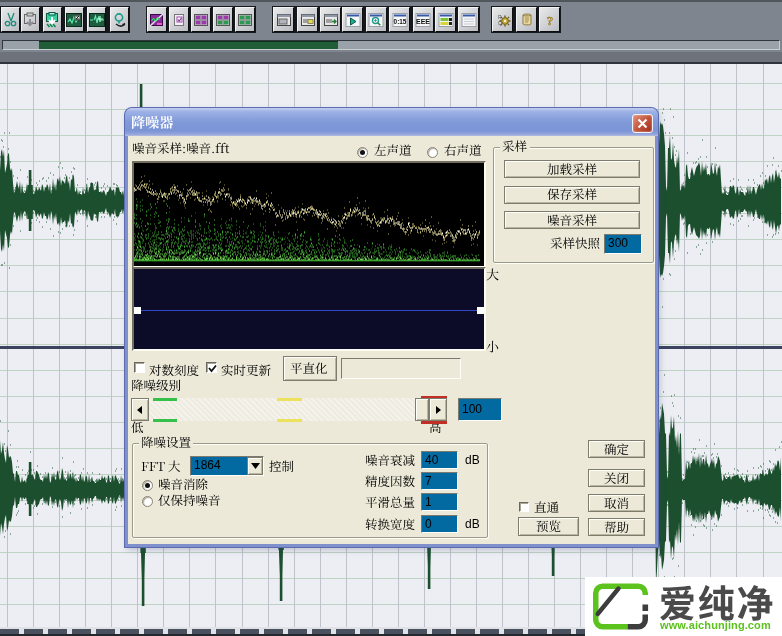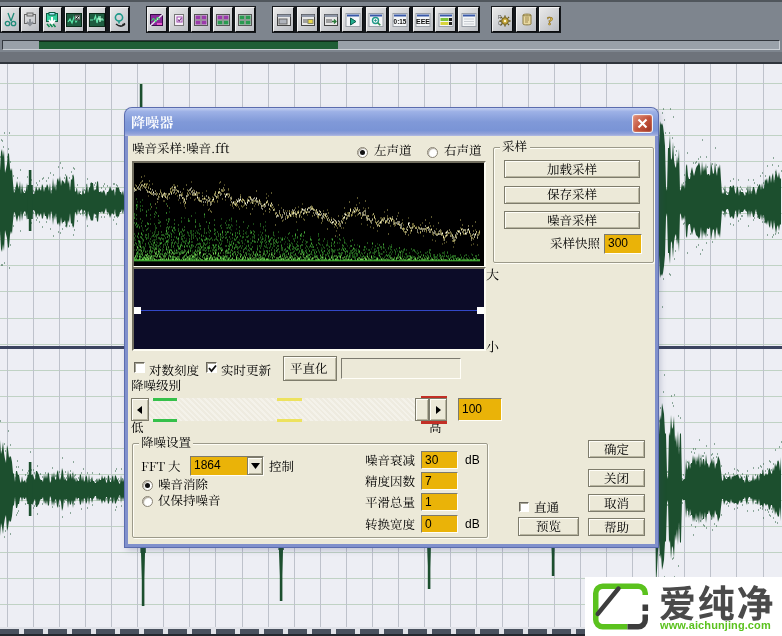--- a/index.html
+++ b/index.html
@@ -1,19 +1,19 @@
 <!DOCTYPE html>
 <html><head><meta charset="utf-8"><style>
 *{margin:0;padding:0;box-sizing:border-box}
 html,body{width:782px;height:636px;overflow:hidden;font-family:"Liberation Sans",sans-serif}
 #page{position:relative;width:782px;height:636px;background:#eef0f6;overflow:hidden}
 .tbtn{position:absolute;top:5px;height:25px;border:1px solid #0c0e10;border-top-color:#f4f4f4;border-left-color:#f4f4f4;display:flex;align-items:center;justify-content:center}
 .abs{position:absolute}
 .btn3d{position:absolute;background:#ece9d8;border:1px solid #7e7c6c;box-shadow:inset 1px 1px 0 #fffef8,inset -1px -1px 0 #b8b5a0;display:flex;align-items:center;justify-content:center}
-.inp{position:absolute;background:#eab308;border:1px solid;border-color:#7c7a6e #fffef8 #fffef8 #7c7a6e;font-size:12px;color:#000;padding:1px 0 0 3px;font-family:"Liberation Sans",sans-serif}
+.inp{position:absolute;background:#0369a1;border:1px solid;border-color:#7c7a6e #fffef8 #fffef8 #7c7a6e;font-size:12px;color:#000;padding:1px 0 0 3px;font-family:"Liberation Sans",sans-serif}
 .sunk2{position:absolute;border:2px solid;border-color:#716e5f #fdfcf2 #fdfcf2 #716e5f}
 .cb{position:absolute;width:11px;height:11px;background:#fff;border:1px solid;border-color:#6a675c #fff #fff #6a675c;box-shadow:inset 1px 1px 0 #a8a698}
 .radio{position:absolute;width:11px;height:11px;border-radius:50%;background:#fff;border:1px solid #888273;box-shadow:inset 1px 1px 1px #b0ab9c}
 .rdot{position:absolute;width:5px;height:5px;border-radius:50%;background:#111}
 </style></head><body>
 <div id="page">
     <div class="abs" style="left:0;top:63px;width:782px;height:573px;background:#edeef4;
 background-image:repeating-linear-gradient(90deg,transparent 0px,transparent 25.05px,#bec2cb 25.05px,#bec2cb 26.05px),
 repeating-linear-gradient(180deg,transparent 0px,transparent 25.05px,#c0d2c4 25.05px,#c0d2c4 26.05px);
 background-position:-18px 0px,0px -5px"></div>
@@ -367,21 +367,21 @@
         <svg style="position:absolute;left:30px;top:367px;overflow:visible" width="52" height="14" viewBox="0 0 52 14">
           <path d="M8.4 4.2V6.9L7.5 6.8V8.1H4.1L4.2 8.4H6.8C6.0 9.7 4.7 10.8 3.1 11.6L3.2 11.8C5.0 11.1 6.5 10.2 7.5 9.0V12.0H7.6C7.9 12.0 8.2 11.8 8.2 11.7V8.5C9.0 9.9 10.2 11.0 11.4 11.7C11.5 11.2 11.8 11.0 12.1 10.9L12.2 10.8C10.9 10.4 9.4 9.5 8.5 8.4H11.7C11.9 8.4 12.0 8.4 12.1 8.2C11.7 7.9 11.0 7.4 11.0 7.4L10.4 8.1H8.2V7.2C8.3 7.2 8.4 7.1 8.4 7.1V7.1H8.5C8.8 7.1 9.1 7.0 9.1 6.9V6.5H10.8V7.1H10.9C11.1 7.1 11.5 6.9 11.5 6.8V4.7C11.7 4.7 11.9 4.6 12.0 4.5L11.1 3.8L10.6 4.2H9.2L8.4 3.9ZM3.0 2.3V7.4H1.7V2.3ZM1.0 1.9V9.5H1.1C1.4 9.5 1.7 9.4 1.7 9.3V7.8H3.0V8.9H3.1C3.4 8.9 3.7 8.7 3.8 8.6V2.4C4.0 2.4 4.2 2.3 4.3 2.2L3.3 1.5L2.9 1.9H1.8L1.0 1.6ZM9.4 1.5V2.9H6.5V1.5ZM5.8 1.1V3.8H5.9C6.2 3.8 6.5 3.6 6.5 3.5V3.2H9.4V3.6H9.5C9.8 3.6 10.2 3.5 10.2 3.4V1.6C10.4 1.5 10.6 1.5 10.7 1.4L9.7 0.6L9.3 1.1H6.6L5.8 0.7ZM6.7 4.6V6.1H5.1V4.6ZM4.4 4.2V7.2H4.5C4.8 7.2 5.1 7.0 5.1 7.0V6.5H6.7V7.0H6.8C7.1 7.0 7.4 6.8 7.4 6.8V4.7C7.7 4.7 7.9 4.6 7.9 4.5L7.0 3.8L6.6 4.2H5.2L4.4 3.9ZM10.8 4.6V6.1H9.1V4.6Z M17.9 0.5 17.8 0.6C18.2 0.9 18.7 1.6 18.8 2.1C19.6 2.6 20.3 1.0 17.9 0.5ZM16.1 2.6 16.0 2.7C16.4 3.2 16.8 4.1 16.9 4.8C17.6 5.5 18.4 3.8 16.1 2.6ZM22.7 1.4 22.1 2.2H13.8L13.9 2.5H20.7C20.4 3.3 20.0 4.3 19.6 5.0H13.2L13.3 5.4H24.0C24.2 5.4 24.4 5.3 24.4 5.2C23.9 4.8 23.2 4.2 23.2 4.2L22.6 5.0H20.0C20.6 4.4 21.1 3.7 21.5 3.1C21.8 3.2 21.9 3.1 22.0 2.9L20.8 2.5H23.5C23.6 2.5 23.8 2.5 23.8 2.3C23.4 2.0 22.7 1.4 22.7 1.4ZM16.1 11.7V11.1H21.4V11.9H21.5C21.8 11.9 22.2 11.7 22.2 11.6V7.2C22.5 7.2 22.7 7.1 22.8 7.0L21.8 6.2L21.3 6.7H16.2L15.3 6.3V11.9H15.4C15.8 11.9 16.1 11.8 16.1 11.7ZM21.4 7.1V8.7H16.1V7.1ZM21.4 10.7H16.1V9.0H21.4Z M26.6 8.4C26.4 8.4 26.0 8.4 26.0 8.4V8.7C26.3 8.8 26.5 8.8 26.6 8.9C26.9 9.1 27.0 10.1 26.8 11.3C26.8 11.7 27.0 12.0 27.2 12.0C27.6 12.0 27.9 11.6 27.9 11.1C28.0 10.1 27.6 9.5 27.6 8.9C27.6 8.6 27.7 8.2 27.8 7.8C28.0 7.2 29.1 4.2 29.7 2.7L29.5 2.6C27.1 7.7 27.1 7.7 26.9 8.2C26.8 8.4 26.7 8.4 26.6 8.4ZM25.7 3.4 25.6 3.6C26.1 3.9 26.8 4.5 26.9 5.1C27.9 5.6 28.4 3.8 25.7 3.4ZM26.6 0.7 26.5 0.8C27.1 1.2 27.9 1.9 28.1 2.5C29.0 3.0 29.5 1.1 26.6 0.7ZM36.6 1.6 35.5 1.0C35.2 1.8 34.8 3.0 34.3 3.8L34.4 4.0C35.1 3.3 35.8 2.4 36.1 1.8C36.4 1.8 36.5 1.8 36.6 1.6ZM29.8 1.2 29.6 1.3C30.2 1.9 30.9 2.9 31.1 3.7C31.9 4.3 32.5 2.4 29.8 1.2ZM35.3 8.5H30.6V6.8H35.3ZM30.6 11.7V8.9H35.3V10.7C35.3 10.9 35.2 11.0 35.0 11.0C34.8 11.0 33.7 10.9 33.7 10.9V11.1C34.2 11.2 34.5 11.3 34.6 11.4C34.8 11.5 34.9 11.8 34.9 12.0C36.0 11.9 36.1 11.5 36.1 10.8V4.9C36.4 4.9 36.6 4.8 36.7 4.7L35.6 3.9L35.2 4.4H33.4V1.0C33.7 0.9 33.8 0.8 33.8 0.6L32.6 0.5V4.4H30.7L29.9 4.0V12.0H30.0C30.3 12.0 30.6 11.8 30.6 11.7ZM35.3 6.5H30.6V4.8H35.3Z M46.9 7.8 46.7 7.8C47.4 8.7 48.3 9.9 48.6 10.8C49.5 11.6 50.1 9.5 46.9 7.8ZM43.2 7.7C42.9 8.8 42.1 10.1 41.1 11.0L41.2 11.2C42.4 10.5 43.5 9.3 44.0 8.3C44.2 8.4 44.3 8.3 44.4 8.2ZM45.7 1.2C46.3 2.7 47.6 4.0 49.0 4.8C49.1 4.4 49.3 4.2 49.7 4.1L49.7 3.9C48.2 3.3 46.6 2.3 45.9 1.0C46.2 1.0 46.3 0.9 46.3 0.8L44.9 0.5C44.5 2.0 42.8 4.0 41.2 5.0L41.4 5.2C43.1 4.3 44.9 2.7 45.7 1.2ZM42.0 6.5 42.1 6.9H45.1V10.7C45.1 10.9 45.0 10.9 44.9 10.9C44.6 10.9 43.5 10.9 43.5 10.9V11.1C44.0 11.1 44.3 11.2 44.5 11.4C44.6 11.5 44.7 11.7 44.7 12.0C45.8 11.8 45.9 11.4 45.9 10.8V6.9H49.0C49.2 6.9 49.3 6.8 49.3 6.7C48.9 6.3 48.3 5.8 48.3 5.8L47.7 6.5H45.9V4.8H47.9C48.0 4.8 48.1 4.8 48.2 4.6C47.8 4.3 47.2 3.8 47.2 3.8L46.8 4.4H43.0L43.1 4.8H45.1V6.5ZM38.5 1.3V12.0H38.7C39.0 12.0 39.3 11.8 39.3 11.7V1.6H41.0C40.7 2.6 40.2 4.1 39.9 4.9C40.7 5.8 41.0 6.8 41.0 7.7C41.0 8.1 40.9 8.4 40.7 8.5C40.5 8.6 40.5 8.6 40.3 8.6C40.2 8.6 39.8 8.6 39.5 8.6V8.8C39.8 8.8 40.0 8.9 40.1 9.0C40.2 9.1 40.3 9.4 40.3 9.6C41.4 9.6 41.8 9.0 41.8 7.8C41.8 6.9 41.4 5.8 40.2 4.8C40.7 4.1 41.5 2.6 41.9 1.9C42.2 1.8 42.4 1.8 42.5 1.7L41.5 0.8L40.9 1.3H39.5L38.5 0.9Z" fill="#000"></path>
         </svg>
         <div class="radio" style="left:14px;top:385px"></div>
         <svg style="position:absolute;left:30px;top:383px;overflow:visible" width="64" height="14" viewBox="0 0 64 14">
           <path d="M7.6 8.5C6.7 9.8 5.4 10.9 3.8 11.8L3.9 11.9C5.7 11.2 7.0 10.2 8.0 9.1C8.8 10.3 9.9 11.2 11.2 11.9C11.3 11.6 11.7 11.3 12.0 11.3L12.1 11.2C10.6 10.5 9.4 9.6 8.5 8.5C9.8 6.7 10.5 4.6 11.0 2.4C11.3 2.3 11.4 2.3 11.5 2.2L10.6 1.3L10.1 1.9H4.7L4.8 2.2H5.8C6.0 4.8 6.6 6.8 7.6 8.5ZM8.0 7.9C7.0 6.4 6.4 4.5 6.1 2.2H10.1C9.8 4.3 9.1 6.2 8.0 7.9ZM3.7 4.0 3.2 3.8C3.7 3.0 4.1 2.2 4.5 1.2C4.8 1.2 5.0 1.1 5.0 1.0L3.7 0.5C2.9 2.9 1.7 5.3 0.4 6.8L0.6 7.0C1.3 6.4 1.9 5.7 2.5 4.9V12.0H2.6C3.0 12.0 3.3 11.8 3.3 11.7V4.3C3.5 4.2 3.6 4.1 3.7 4.0Z M23.4 5.8 22.9 6.6H20.7V4.8H22.4V5.4H22.6C22.8 5.4 23.2 5.2 23.3 5.2V1.8C23.5 1.8 23.7 1.7 23.8 1.6L22.8 0.8L22.3 1.3H18.2L17.4 0.9V5.6H17.5C17.8 5.6 18.2 5.4 18.2 5.3V4.8H19.9V6.6H16.0L16.1 7.0H19.4C18.7 8.5 17.4 10.1 15.8 11.1L16.0 11.3C17.6 10.4 18.9 9.3 19.9 7.9V12.0H20.0C20.4 12.0 20.7 11.8 20.7 11.7V7.3C21.4 8.9 22.6 10.3 23.9 11.1C24.1 10.7 24.3 10.5 24.7 10.4L24.7 10.3C23.3 9.7 21.7 8.4 20.8 7.0H24.2C24.4 7.0 24.5 6.9 24.5 6.8C24.1 6.4 23.4 5.8 23.4 5.8ZM22.4 1.7V4.5H18.2V1.7ZM15.7 4.0 15.3 3.8C15.7 3.0 16.1 2.1 16.4 1.2C16.7 1.2 16.9 1.1 16.9 0.9L15.6 0.5C15.0 2.9 13.9 5.3 12.8 6.8L13.0 6.9C13.6 6.4 14.1 5.8 14.6 5.0V12.0H14.7C15.0 12.0 15.3 11.8 15.3 11.7V4.2C15.6 4.2 15.7 4.1 15.7 4.0Z M30.6 7.9 30.5 8.0C31.0 8.4 31.6 9.2 31.8 9.9C32.7 10.5 33.4 8.6 30.6 7.9ZM32.8 0.6V2.5H30.2L30.3 2.9H32.8V4.8H29.4L29.5 5.2H36.8C36.9 5.2 37.0 5.1 37.1 5.0C36.7 4.6 36.0 4.0 36.0 4.0L35.4 4.8H33.5V2.9H36.1C36.3 2.9 36.4 2.8 36.4 2.7C36.0 2.3 35.4 1.8 35.4 1.8L34.8 2.5H33.5V1.1C33.9 1.0 34.0 0.9 34.0 0.7ZM34.1 5.6V6.9H29.5L29.6 7.3H34.1V10.7C34.1 10.9 34.1 11.0 33.9 11.0C33.6 11.0 32.2 10.9 32.2 10.9V11.1C32.8 11.2 33.1 11.2 33.3 11.4C33.5 11.5 33.6 11.7 33.6 12.0C34.8 11.9 35.0 11.4 35.0 10.8V7.3H36.7C36.9 7.3 37.0 7.2 37.0 7.1C36.7 6.7 36.0 6.2 36.0 6.2L35.5 6.9H35.0V6.0C35.2 6.0 35.4 5.9 35.4 5.7ZM25.3 7.0 25.7 8.1C25.9 8.1 26.0 7.9 26.0 7.8L27.4 7.2V10.7C27.4 10.9 27.3 10.9 27.1 10.9C26.9 10.9 25.8 10.9 25.8 10.9V11.1C26.3 11.1 26.5 11.2 26.7 11.4C26.9 11.5 26.9 11.7 27.0 12.0C28.0 11.8 28.2 11.4 28.2 10.8V6.8L30.2 5.7L30.2 5.5L28.2 6.2V3.8H29.9C30.1 3.8 30.2 3.7 30.3 3.5C29.9 3.2 29.3 2.7 29.3 2.7L28.8 3.4H28.2V1.0C28.5 1.0 28.6 0.8 28.6 0.7L27.4 0.5V3.4H25.5L25.6 3.8H27.4V6.5C26.5 6.7 25.8 6.9 25.3 7.0Z M45.9 4.2V6.9L45.0 6.8V8.1H41.6L41.7 8.4H44.3C43.5 9.7 42.2 10.8 40.6 11.6L40.7 11.8C42.5 11.1 44.0 10.2 45.0 9.0V12.0H45.1C45.4 12.0 45.7 11.8 45.7 11.7V8.5C46.5 9.9 47.7 11.0 48.9 11.7C49.0 11.2 49.3 11.0 49.6 10.9L49.6 10.8C48.4 10.4 46.9 9.5 46.0 8.4H49.2C49.4 8.4 49.5 8.4 49.5 8.2C49.1 7.9 48.5 7.4 48.5 7.4L47.9 8.1H45.7V7.2C45.8 7.2 45.9 7.1 45.9 7.1V7.1H46.0C46.3 7.1 46.6 7.0 46.6 6.9V6.5H48.3V7.1H48.4C48.6 7.1 49.0 6.9 49.0 6.8V4.7C49.2 4.7 49.4 4.6 49.5 4.5L48.6 3.8L48.1 4.2H46.7L45.9 3.9ZM40.5 2.3V7.4H39.2V2.3ZM38.5 1.9V9.5H38.6C38.9 9.5 39.2 9.4 39.2 9.3V7.8H40.5V8.9H40.6C40.9 8.9 41.2 8.7 41.2 8.6V2.4C41.5 2.4 41.7 2.3 41.8 2.2L40.8 1.5L40.4 1.9H39.2L38.5 1.6ZM46.9 1.5V2.9H44.0V1.5ZM43.3 1.1V3.8H43.4C43.7 3.8 44.0 3.6 44.0 3.5V3.2H46.9V3.6H47.0C47.3 3.6 47.7 3.5 47.7 3.4V1.6C47.9 1.5 48.1 1.5 48.2 1.4L47.2 0.6L46.8 1.1H44.1L43.3 0.7ZM44.2 4.6V6.1H42.6V4.6ZM41.9 4.2V7.2H42.0C42.3 7.2 42.6 7.0 42.6 7.0V6.5H44.2V7.0H44.3C44.5 7.0 44.9 6.8 44.9 6.8V4.7C45.1 4.7 45.4 4.6 45.4 4.5L44.5 3.8L44.1 4.2H42.7L41.9 3.9ZM48.3 4.6V6.1H46.6V4.6Z M55.4 0.5 55.3 0.6C55.7 0.9 56.2 1.6 56.3 2.1C57.1 2.6 57.8 1.0 55.4 0.5ZM53.6 2.6 53.5 2.7C53.9 3.2 54.3 4.1 54.4 4.8C55.1 5.5 55.9 3.8 53.6 2.6ZM60.2 1.4 59.6 2.2H51.3L51.4 2.5H58.2C57.9 3.3 57.5 4.3 57.1 5.0H50.7L50.8 5.4H61.5C61.7 5.4 61.9 5.3 61.9 5.2C61.4 4.8 60.7 4.2 60.7 4.2L60.1 5.0H57.5C58.0 4.4 58.6 3.7 59.0 3.1C59.3 3.2 59.4 3.1 59.5 2.9L58.3 2.5H61.0C61.1 2.5 61.3 2.5 61.3 2.3C60.9 2.0 60.2 1.4 60.2 1.4ZM53.6 11.7V11.1H58.9V11.9H59.0C59.3 11.9 59.7 11.7 59.8 11.6V7.2C60.0 7.2 60.2 7.1 60.2 7.0L59.2 6.2L58.8 6.7H53.7L52.8 6.3V11.9H52.9C53.3 11.9 53.6 11.8 53.6 11.7ZM58.9 7.1V8.7H53.6V7.1ZM58.9 10.7H53.6V9.0H58.9Z" fill="#000"></path>
         </svg>
         <svg style="position:absolute;left:237px;top:343px;overflow:visible" width="52" height="14" viewBox="0 0 52 14">
           <path d="M8.4 4.2V6.9L7.5 6.8V8.1H4.1L4.2 8.4H6.8C6.0 9.7 4.7 10.8 3.1 11.6L3.2 11.8C5.0 11.1 6.5 10.2 7.5 9.0V12.0H7.6C7.9 12.0 8.2 11.8 8.2 11.7V8.5C9.0 9.9 10.2 11.0 11.4 11.7C11.5 11.2 11.8 11.0 12.1 10.9L12.2 10.8C10.9 10.4 9.4 9.5 8.5 8.4H11.7C11.9 8.4 12.0 8.4 12.1 8.2C11.7 7.9 11.0 7.4 11.0 7.4L10.4 8.1H8.2V7.2C8.3 7.2 8.4 7.1 8.4 7.1V7.1H8.5C8.8 7.1 9.1 7.0 9.1 6.9V6.5H10.8V7.1H10.9C11.1 7.1 11.5 6.9 11.5 6.8V4.7C11.7 4.7 11.9 4.6 12.0 4.5L11.1 3.8L10.6 4.2H9.2L8.4 3.9ZM3.0 2.3V7.4H1.7V2.3ZM1.0 1.9V9.5H1.1C1.4 9.5 1.7 9.4 1.7 9.3V7.8H3.0V8.9H3.1C3.4 8.9 3.7 8.7 3.8 8.6V2.4C4.0 2.4 4.2 2.3 4.3 2.2L3.3 1.5L2.9 1.9H1.8L1.0 1.6ZM9.4 1.5V2.9H6.5V1.5ZM5.8 1.1V3.8H5.9C6.2 3.8 6.5 3.6 6.5 3.5V3.2H9.4V3.6H9.5C9.8 3.6 10.2 3.5 10.2 3.4V1.6C10.4 1.5 10.6 1.5 10.7 1.4L9.7 0.6L9.3 1.1H6.6L5.8 0.7ZM6.7 4.6V6.1H5.1V4.6ZM4.4 4.2V7.2H4.5C4.8 7.2 5.1 7.0 5.1 7.0V6.5H6.7V7.0H6.8C7.1 7.0 7.4 6.8 7.4 6.8V4.7C7.7 4.7 7.9 4.6 7.9 4.5L7.0 3.8L6.6 4.2H5.2L4.4 3.9ZM10.8 4.6V6.1H9.1V4.6Z M17.9 0.5 17.8 0.6C18.2 0.9 18.7 1.6 18.8 2.1C19.6 2.6 20.3 1.0 17.9 0.5ZM16.1 2.6 16.0 2.7C16.4 3.2 16.8 4.1 16.9 4.8C17.6 5.5 18.4 3.8 16.1 2.6ZM22.7 1.4 22.1 2.2H13.8L13.9 2.5H20.7C20.4 3.3 20.0 4.3 19.6 5.0H13.2L13.3 5.4H24.0C24.2 5.4 24.4 5.3 24.4 5.2C23.9 4.8 23.2 4.2 23.2 4.2L22.6 5.0H20.0C20.6 4.4 21.1 3.7 21.5 3.1C21.8 3.2 21.9 3.1 22.0 2.9L20.8 2.5H23.5C23.6 2.5 23.8 2.5 23.8 2.3C23.4 2.0 22.7 1.4 22.7 1.4ZM16.1 11.7V11.1H21.4V11.9H21.5C21.8 11.9 22.2 11.7 22.2 11.6V7.2C22.5 7.2 22.7 7.1 22.8 7.0L21.8 6.2L21.3 6.7H16.2L15.3 6.3V11.9H15.4C15.8 11.9 16.1 11.8 16.1 11.7ZM21.4 7.1V8.7H16.1V7.1ZM21.4 10.7H16.1V9.0H21.4Z M30.4 0.4 30.3 0.5C30.7 0.8 31.1 1.4 31.2 1.9C32.0 2.4 32.7 0.8 30.4 0.4ZM35.8 1.3 35.2 2.1H25.6L25.8 2.5H36.5C36.7 2.5 36.9 2.4 36.9 2.3C36.5 1.9 35.8 1.3 35.8 1.3ZM35.9 4.2 35.4 4.9H34.8V3.9C35.0 3.9 35.2 3.8 35.3 3.7L34.3 3.0L33.8 3.4H28.7L27.8 3.0V4.9H25.6L25.7 5.3H27.8V7.4H27.9C28.3 7.4 28.6 7.2 28.6 7.2V6.8H30.4C29.2 8.0 27.5 9.0 25.5 9.7L25.6 9.9C26.9 9.6 28.0 9.2 29.1 8.7V10.5C29.1 10.7 29.0 10.8 28.6 11.1L29.1 11.9C29.2 11.8 29.3 11.7 29.4 11.6C30.7 11.0 31.9 10.4 32.6 10.0L32.6 9.8C31.6 10.2 30.6 10.4 29.9 10.6V8.2C30.5 7.8 31.1 7.4 31.6 6.9C32.3 9.5 33.9 11.1 36.3 12.0C36.4 11.6 36.7 11.3 37.0 11.2L37.1 11.1C35.5 10.7 34.1 10.0 33.2 9.0C34.1 8.7 35.2 8.2 35.8 7.8C36.1 7.8 36.2 7.8 36.3 7.7L35.3 7.0C34.8 7.5 33.8 8.3 33.0 8.8C32.5 8.2 32.1 7.6 31.8 6.8H34.0V7.3H34.1C34.3 7.3 34.7 7.1 34.8 7.0V5.3H36.6C36.8 5.3 36.9 5.2 37.0 5.1C36.6 4.7 35.9 4.2 35.9 4.2ZM34.0 6.5H28.6V5.3H34.0ZM34.0 3.8V4.9H28.6V3.8Z M38.5 1.1 38.4 1.2C39.0 1.7 39.5 2.5 39.7 3.2C40.5 3.8 41.2 2.0 38.5 1.1ZM38.6 8.1C38.4 8.1 38.0 8.1 38.0 8.1V8.4C38.3 8.4 38.5 8.4 38.6 8.6C38.9 8.7 38.9 9.7 38.8 10.9C38.8 11.3 38.9 11.5 39.1 11.5C39.5 11.5 39.7 11.2 39.8 10.7C39.8 9.8 39.5 9.1 39.5 8.6C39.5 8.3 39.5 8.0 39.6 7.6C39.8 7.1 40.5 4.7 40.9 3.5L40.7 3.4C39.0 7.5 39.0 7.5 38.9 7.9C38.7 8.1 38.7 8.1 38.6 8.1ZM47.1 0.9 47.0 1.0C47.3 1.3 47.6 1.8 47.7 2.2C48.5 2.7 49.1 1.3 47.1 0.9ZM44.8 3.9 44.3 4.6H42.4L42.5 5.0H45.4C45.6 5.0 45.7 4.9 45.8 4.8C45.4 4.4 44.8 3.9 44.8 3.9ZM44.7 6.6V8.7H43.3V6.6ZM43.3 9.9V9.0H44.7V9.6H44.8C45.0 9.6 45.3 9.4 45.3 9.4V6.7C45.5 6.7 45.7 6.6 45.8 6.5L45.0 5.9L44.6 6.3H43.3L42.6 5.9V10.1H42.7C43.0 10.1 43.3 10.0 43.3 9.9ZM48.5 2.0 47.9 2.8H46.5C46.5 2.2 46.5 1.6 46.5 1.0C46.9 1.0 47.0 0.9 47.0 0.7L45.7 0.5C45.7 1.3 45.7 2.0 45.8 2.8H42.2L41.3 2.3V5.9C41.3 8.0 41.1 10.2 39.9 11.9L40.1 12.0C41.9 10.3 42.0 7.9 42.0 5.9V3.1H45.8C45.9 5.2 46.1 7.0 46.6 8.6C45.8 10.0 44.7 11.0 43.4 11.8L43.5 12.0C44.9 11.4 46.0 10.5 46.9 9.4C47.2 10.0 47.5 10.6 47.9 11.2C48.3 11.7 49.0 12.2 49.4 11.9C49.5 11.8 49.5 11.6 49.2 11.0L49.4 9.0L49.2 9.0C49.1 9.5 48.9 10.1 48.8 10.4C48.6 10.6 48.6 10.6 48.4 10.4C48.0 9.9 47.7 9.3 47.4 8.6C48.0 7.6 48.5 6.4 48.8 5.0C49.1 5.0 49.3 4.9 49.3 4.8L48.1 4.3C47.9 5.6 47.6 6.7 47.1 7.7C46.8 6.3 46.6 4.7 46.5 3.1H49.2C49.3 3.1 49.5 3.1 49.5 2.9C49.1 2.5 48.5 2.0 48.5 2.0Z" fill="#000"></path>
         </svg>
-        <div class="inp" style="left:293px;top:340px;width:37px;height:18px">30</div>
+        <div class="inp" style="left:293px;top:340px;width:37px;height:18px">40</div>
         <div class="abs" style="left:337px;top:342px;font-size:12px">dB</div>
         <svg style="position:absolute;left:237px;top:364px;overflow:visible" width="52" height="14" viewBox="0 0 52 14">
           <path d="M0.9 1.5 0.7 1.5C0.9 2.2 1.2 3.3 1.2 4.1C1.8 4.8 2.6 3.2 0.9 1.5ZM4.3 1.3C4.1 2.3 3.8 3.5 3.6 4.2L3.8 4.3C4.2 3.7 4.7 2.8 5.0 2.0C5.3 2.0 5.4 1.9 5.5 1.7ZM0.5 4.9 0.6 5.3H2.2C1.8 7.0 1.2 8.7 0.3 10.0L0.5 10.2C1.3 9.3 2.0 8.3 2.5 7.2V12.0H2.6C2.9 12.0 3.2 11.8 3.2 11.7V6.4C3.7 6.9 4.2 7.6 4.3 8.2C5.1 8.8 5.7 7.2 3.2 6.0V5.3H5.0C5.2 5.3 5.3 5.2 5.3 5.1L5.2 5.0H11.8C12.0 5.0 12.1 4.9 12.1 4.8C11.7 4.4 11.1 3.9 11.1 3.9L10.5 4.6H8.6V3.6H11.3C11.4 3.6 11.5 3.5 11.6 3.4C11.2 3.0 10.6 2.5 10.6 2.5L10.1 3.2H8.6V2.2H11.5C11.6 2.2 11.8 2.2 11.8 2.0C11.4 1.7 10.8 1.2 10.8 1.2L10.2 1.9H8.6V1.0C8.9 1.0 9.1 0.9 9.1 0.7L7.9 0.6V1.9H5.4L5.5 2.2H7.9V3.2H5.5L5.6 3.6H7.9V4.6H5.0L5.1 4.9L4.3 4.3L3.8 4.9H3.2V1.0C3.5 0.9 3.6 0.8 3.7 0.7L2.5 0.5V4.9ZM5.9 6.0V12.0H6.0C6.3 12.0 6.7 11.8 6.7 11.7V9.4H10.1V10.7C10.1 10.9 10.1 11.0 9.8 11.0C9.6 11.0 8.3 10.9 8.3 10.9V11.1C8.9 11.2 9.2 11.3 9.4 11.4C9.5 11.5 9.6 11.7 9.6 12.0C10.8 11.9 10.9 11.5 10.9 10.8V6.5C11.2 6.5 11.4 6.4 11.5 6.3L10.4 5.5L10.0 6.0H6.7L5.9 5.6ZM6.7 9.0V7.8H10.1V9.0ZM6.7 7.5V6.4H10.1V7.5Z M18.1 0.4 18.0 0.4C18.4 0.8 18.9 1.5 19.1 2.0C20.0 2.5 20.6 0.8 18.1 0.4ZM23.3 1.4 22.7 2.2H15.2L14.2 1.7V5.3C14.2 7.5 14.1 9.9 12.9 11.9L13.1 12.0C14.9 10.1 15.1 7.4 15.1 5.3V2.5H24.1C24.3 2.5 24.4 2.4 24.4 2.3C24.0 1.9 23.3 1.4 23.3 1.4ZM21.4 7.6H16.0L16.1 8.0H17.1C17.5 8.9 18.1 9.6 18.9 10.1C17.6 10.9 16.0 11.4 14.3 11.8L14.3 12.0C16.3 11.7 18.0 11.2 19.4 10.5C20.6 11.2 22.1 11.7 23.9 12.0C24.0 11.6 24.2 11.3 24.6 11.2V11.1C22.9 10.9 21.3 10.7 20.1 10.1C21.0 9.6 21.7 8.9 22.2 8.1C22.6 8.1 22.7 8.0 22.8 7.9L22.0 7.1ZM21.3 8.0C20.8 8.7 20.2 9.3 19.4 9.8C18.6 9.3 17.9 8.7 17.4 8.0ZM18.5 3.0 17.3 2.9V4.2H15.3L15.4 4.6H17.3V7.2H17.4C17.7 7.2 18.1 7.0 18.1 6.9V6.5H20.8V7.0H20.9C21.2 7.0 21.6 6.9 21.6 6.8V4.6H23.8C24.0 4.6 24.1 4.5 24.1 4.4C23.8 4.0 23.1 3.5 23.1 3.5L22.6 4.2H21.6V3.3C21.9 3.3 22.0 3.2 22.0 3.0L20.8 2.9V4.2H18.1V3.3C18.4 3.3 18.5 3.2 18.5 3.0ZM20.8 4.6V6.1H18.1V4.6Z M35.4 1.6V10.7H27.1V1.6ZM27.1 11.6V11.1H35.4V11.9H35.5C35.8 11.9 36.1 11.7 36.2 11.6V1.8C36.4 1.7 36.6 1.7 36.7 1.5L35.7 0.7L35.2 1.3H27.2L26.3 0.8V12.0H26.5C26.8 12.0 27.1 11.8 27.1 11.6ZM31.5 2.8C31.8 2.7 31.9 2.6 32.0 2.4L30.7 2.3C30.7 3.2 30.7 4.0 30.6 4.7H27.9L28.0 5.1H30.6C30.4 7.1 29.9 8.7 27.8 9.9L27.9 10.1C30.1 9.1 30.9 7.8 31.3 6.1C32.2 7.2 33.4 8.6 33.7 9.7C34.7 10.4 35.1 8.3 31.3 5.8C31.4 5.6 31.4 5.3 31.4 5.1H34.4C34.6 5.1 34.7 5.0 34.7 4.9C34.3 4.5 33.7 4.0 33.7 4.0L33.1 4.7H31.5C31.5 4.1 31.5 3.4 31.5 2.8Z M43.8 1.3 42.7 0.9C42.5 1.6 42.2 2.3 42.0 2.8L42.2 2.9C42.5 2.6 43.0 2.0 43.4 1.5C43.6 1.6 43.8 1.5 43.8 1.3ZM38.7 1.0 38.6 1.1C39.0 1.5 39.4 2.2 39.4 2.8C40.1 3.3 40.8 1.9 38.7 1.0ZM41.1 6.6C41.5 6.7 41.6 6.6 41.6 6.4L40.5 6.0C40.4 6.3 40.1 6.8 39.9 7.3H38.0L38.1 7.7H39.7C39.4 8.3 39.0 8.9 38.8 9.2C39.5 9.4 40.4 9.7 41.2 10.1C40.5 10.8 39.5 11.4 38.1 11.8L38.2 12.0C39.8 11.6 40.9 11.1 41.7 10.4C42.1 10.6 42.5 10.9 42.7 11.1C43.4 11.3 43.6 10.5 42.3 9.8C42.8 9.2 43.1 8.6 43.4 7.8C43.7 7.8 43.8 7.7 43.9 7.6L43.1 6.8L42.6 7.3H40.8ZM42.6 7.7C42.4 8.4 42.1 9.0 41.7 9.6C41.2 9.4 40.5 9.2 39.7 9.1C40.0 8.7 40.3 8.2 40.6 7.7ZM46.6 0.8 45.3 0.5C45.0 2.8 44.4 5.0 43.6 6.6L43.8 6.7C44.2 6.2 44.6 5.6 44.9 4.9C45.1 6.3 45.5 7.6 46.1 8.8C45.3 9.9 44.2 10.9 42.7 11.8L42.8 12.0C44.4 11.3 45.6 10.5 46.4 9.4C47.0 10.4 47.8 11.3 48.9 12.0C49.0 11.6 49.3 11.4 49.6 11.4L49.7 11.2C48.5 10.7 47.6 9.8 46.9 8.8C47.8 7.4 48.3 5.8 48.5 3.7H49.4C49.5 3.7 49.6 3.7 49.7 3.5C49.3 3.1 48.6 2.6 48.6 2.6L48.0 3.3H45.6C45.8 2.7 46.0 1.9 46.2 1.1C46.5 1.1 46.6 1.0 46.6 0.8ZM45.4 3.7H47.6C47.4 5.4 47.1 6.9 46.4 8.1C45.8 7.1 45.4 5.8 45.1 4.5ZM43.4 2.4 42.9 3.1H41.5V1.0C41.8 0.9 41.9 0.8 41.9 0.6L40.7 0.5V3.1L38.1 3.1L38.2 3.5H40.3C39.8 4.5 38.9 5.4 37.9 6.1L38.1 6.3C39.1 5.8 40.0 5.1 40.7 4.3V6.1H40.9C41.1 6.1 41.5 5.9 41.5 5.8V3.9C42.0 4.4 42.7 5.1 43.0 5.7C43.8 6.2 44.2 4.5 41.5 3.7V3.5H44.1C44.2 3.5 44.4 3.4 44.4 3.3C44.0 2.9 43.4 2.4 43.4 2.4Z" fill="#000"></path>
         </svg>
         <div class="inp" style="left:293px;top:361px;width:37px;height:18px">7</div>
         <svg style="position:absolute;left:237px;top:385px;overflow:visible" width="52" height="14" viewBox="0 0 52 14">
           <path d="M2.5 2.6 2.3 2.7C2.8 3.6 3.5 4.9 3.6 6.0C4.4 6.8 5.2 4.6 2.5 2.6ZM9.4 2.6C8.9 3.9 8.3 5.3 7.8 6.1L8.0 6.3C8.7 5.5 9.5 4.4 10.2 3.3C10.4 3.3 10.6 3.2 10.6 3.1ZM1.2 1.5 1.3 1.8H5.8V7.0H0.5L0.6 7.3H5.8V12.0H6.0C6.4 12.0 6.7 11.8 6.7 11.7V7.3H11.6C11.8 7.3 12.0 7.2 12.0 7.1C11.5 6.7 10.8 6.2 10.8 6.2L10.2 7.0H6.7V1.8H11.1C11.3 1.8 11.4 1.8 11.4 1.6C11.0 1.2 10.2 0.7 10.2 0.7L9.6 1.5Z M13.7 8.5C13.6 8.5 13.2 8.5 13.2 8.5V8.7C13.4 8.8 13.6 8.8 13.8 8.9C14.1 9.1 14.2 10.1 14.0 11.4C14.0 11.8 14.2 12.0 14.4 12.0C14.8 12.0 15.1 11.7 15.1 11.1C15.1 10.1 14.8 9.5 14.8 9.0C14.8 8.7 14.8 8.3 14.9 7.9C15.1 7.3 16.1 4.4 16.6 2.9L16.4 2.8C14.3 7.8 14.3 7.8 14.1 8.2C13.9 8.4 13.9 8.5 13.7 8.5ZM13.1 3.5 13.0 3.6C13.5 3.9 14.1 4.5 14.3 5.1C15.2 5.6 15.7 3.8 13.1 3.5ZM14.0 0.7 13.9 0.8C14.5 1.1 15.2 1.8 15.4 2.4C16.3 2.9 16.8 1.1 14.0 0.7ZM20.0 2.7H18.6V1.5H22.0V4.5H20.8V3.1C21.0 3.1 21.2 3.0 21.3 2.9L20.4 2.2ZM20.1 3.0V4.5H18.6V3.0ZM22.1 6.4V7.6H18.5V6.4ZM18.5 11.7V9.6H22.1V10.7C22.1 10.8 22.0 10.9 21.8 10.9C21.5 10.9 20.2 10.8 20.2 10.8V11.0C20.8 11.1 21.1 11.2 21.3 11.3C21.5 11.5 21.5 11.7 21.6 11.9C22.7 11.8 22.8 11.4 22.8 10.8V6.5C23.1 6.5 23.3 6.4 23.4 6.3L22.3 5.5L21.9 6.0H18.6L17.7 5.6V12.0H17.9C18.2 12.0 18.5 11.8 18.5 11.7ZM18.5 9.2V8.0H22.1V9.2ZM17.8 0.8V4.5H17.2L17.1 4.0H16.9C16.8 4.8 16.5 5.4 16.1 5.7C15.4 6.6 17.3 7.0 17.2 4.9H23.4L23.2 6.0L23.3 6.1C23.6 5.8 24.0 5.3 24.2 5.0C24.5 5.0 24.6 4.9 24.7 4.9L23.9 4.0L23.4 4.5H22.8V1.6C23.1 1.6 23.3 1.5 23.4 1.4L22.3 0.6L21.9 1.2H18.7Z M28.2 0.6 28.1 0.6C28.7 1.2 29.4 2.0 29.6 2.7C30.4 3.3 31.1 1.5 28.2 0.6ZM29.7 7.9 28.5 7.8V10.8C28.5 11.5 28.7 11.7 29.9 11.7H31.7C34.2 11.7 34.6 11.5 34.6 11.1C34.6 11.0 34.5 10.9 34.2 10.8L34.2 9.4H34.0C33.9 10.0 33.7 10.6 33.6 10.7C33.6 10.8 33.5 10.9 33.3 10.9C33.1 10.9 32.5 10.9 31.7 10.9H29.9C29.4 10.9 29.3 10.9 29.3 10.7V8.2C29.5 8.2 29.6 8.1 29.7 7.9ZM27.2 8.2 27.0 8.2C27.0 9.2 26.4 10.1 25.9 10.4C25.7 10.6 25.5 10.8 25.6 11.0C25.8 11.3 26.2 11.2 26.5 11.0C27.0 10.6 27.5 9.7 27.2 8.2ZM34.6 8.1 34.5 8.2C35.1 8.9 35.9 10.0 36.0 10.8C36.9 11.5 37.5 9.6 34.6 8.1ZM30.7 7.4 30.5 7.5C31.1 8.0 31.8 8.9 31.9 9.6C32.7 10.2 33.4 8.4 30.7 7.4ZM28.2 7.2V6.8H34.2V7.4H34.4C34.6 7.4 35.0 7.2 35.0 7.2V3.5C35.2 3.4 35.4 3.3 35.5 3.3L34.5 2.5L34.1 3.0H32.4C33.0 2.4 33.7 1.7 34.1 1.1C34.4 1.2 34.5 1.1 34.6 1.0L33.4 0.5C33.0 1.2 32.5 2.3 32.0 3.0H28.3L27.4 2.6V7.5H27.6C27.9 7.5 28.2 7.3 28.2 7.2ZM34.2 3.4V6.4H28.2V3.4Z M38.1 4.9 38.3 5.2H49.0C49.2 5.2 49.3 5.2 49.3 5.0C48.9 4.7 48.3 4.2 48.3 4.2L47.7 4.9ZM46.4 2.8V3.7H41.0V2.8ZM46.4 2.4H41.0V1.6H46.4ZM40.2 1.2V4.6H40.3C40.6 4.6 41.0 4.4 41.0 4.3V4.0H46.4V4.5H46.5C46.8 4.5 47.2 4.3 47.2 4.3V1.7C47.5 1.7 47.7 1.6 47.8 1.5L46.8 0.7L46.3 1.2H41.1L40.2 0.8ZM46.6 7.7V8.7H44.1V7.7ZM46.6 7.3H44.1V6.4H46.6ZM40.9 7.7H43.3V8.7H40.9ZM40.9 7.3V6.4H43.3V7.3ZM39.1 9.9 39.2 10.3H43.3V11.3H38.1L38.2 11.7H49.1C49.3 11.7 49.4 11.6 49.4 11.5C49.0 11.1 48.3 10.6 48.3 10.6L47.7 11.3H44.1V10.3H48.3C48.4 10.3 48.5 10.2 48.6 10.1C48.2 9.8 47.6 9.3 47.6 9.3L47.0 9.9H44.1V9.0H46.6V9.4H46.7C47.0 9.4 47.4 9.2 47.4 9.1V6.6C47.7 6.5 47.9 6.4 48.0 6.3L46.9 5.5L46.5 6.0H41.0L40.1 5.6V9.6H40.2C40.5 9.6 40.9 9.4 40.9 9.3V9.0H43.3V9.9Z" fill="#000"></path>
         </svg>
         <div class="inp" style="left:293px;top:382px;width:37px;height:18px">1</div>
         <svg style="position:absolute;left:237px;top:407px;overflow:visible" width="52" height="14" viewBox="0 0 52 14">

